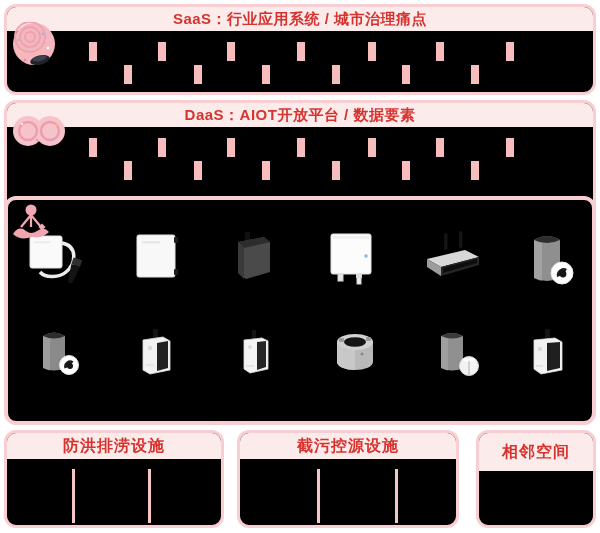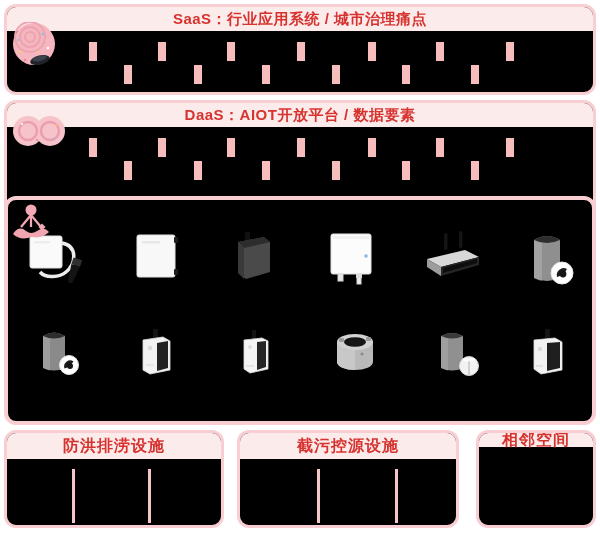--- a/index.html
+++ b/index.html
@@ -237,18 +237,18 @@
 
   <div class="panel" style="left:237px;top:430px;width:222px;height:98px;">
     <div class="panel-header" style="height:26px;">
       <span class="panel-title t16">截污控源设施</span>
     </div>
     <div class="vline" style="left:77px;"></div>
     <div class="vline" style="left:155px;"></div>
   </div>
 
   <div class="panel" style="left:476px;top:430px;width:120px;height:98px;">
-    <div class="panel-header" style="height:14px;">
+    <div class="panel-header" style="height:38px;">
       <span class="panel-title t16">相邻空间</span>
     </div>
   </div>
 
 </div>
 
 </body></html>

